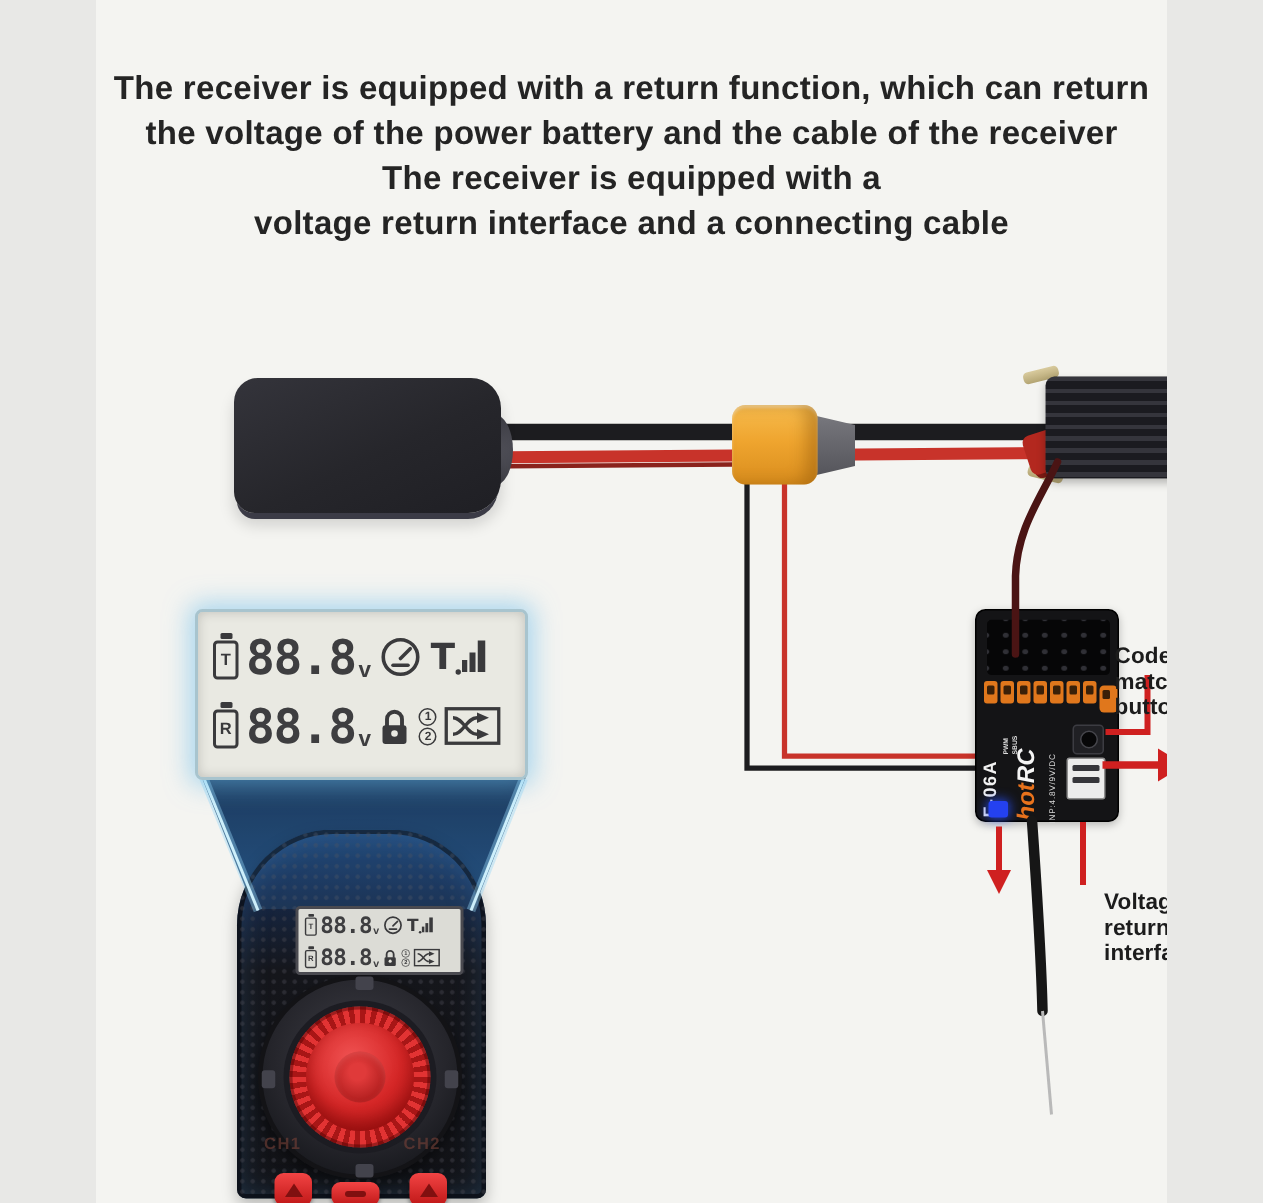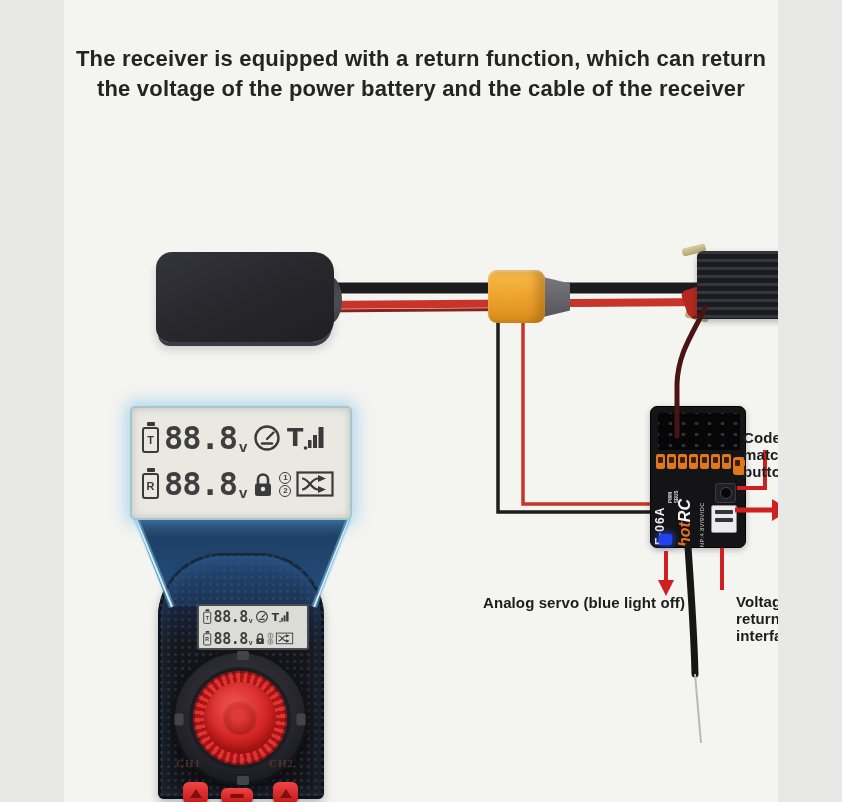--- a/index.html
+++ b/index.html
@@ -102,21 +102,21 @@
   .wheel-ring{ position:absolute; left:18px; top:18px; width:94px; height:94px; border-radius:50%;
     background:repeating-conic-gradient(#a81616 0deg 5deg, #e23333 5deg 10deg);
     box-shadow:inset 0 0 0 2px rgba(60,0,0,.4), 0 0 0 4px #1c1c22; }
   .wheel-inner{ position:absolute; left:11px; top:11px; width:72px; height:72px; border-radius:50%;
     background:radial-gradient(circle at 42% 33%, #f05252 0%, #d62727 52%, #ad1515 100%);
     box-shadow:inset 0 -6px 12px rgba(110,0,0,.55); }
   .wheel-center{ position:absolute; left:19px; top:19px; width:34px; height:34px; border-radius:50%;
     background:radial-gradient(circle at 45% 40%, #e03a3a 20%, #9c1212 95%);
     box-shadow:inset 0 2px 4px rgba(255,120,120,.4); }
 
-  .ch-lbl{ position:absolute; z-index:5; font-size:11px; font-weight:700; color:rgba(130,70,58,.55); letter-spacing:1px;font-family:Liberation Serif, serif; }
+  .ch-lbl{ position:absolute; z-index:5; font-size:11px; font-weight:700; color:rgba(130,70,58,.55); letter-spacing:1px; }
   .tx-btn{ position:absolute; z-index:5; background:linear-gradient(#f24444,#bf1717); border-radius:6px;
     display:flex; align-items:center; justify-content:center; box-shadow:0 2px 3px rgba(0,0,0,.4); }
   .tx-btn .tri{ width:0; height:0; border-left:6px solid transparent; border-right:6px solid transparent;
     border-bottom:9px solid #801010; }
   .tx-btn .bar{ width:14px; height:4px; background:#801010; border-radius:2px; }
 
   
   .big-lcd{ position:absolute; left:66px; top:406px; width:222px; height:114px; z-index:6;
     background:#e9e9e2; border:2px solid #a8c4ce; border-radius:5px;
     box-shadow:0 0 16px 4px rgba(110,190,235,.55), inset 0 0 8px rgba(0,0,0,.18); }
@@ -139,20 +139,22 @@
   .lcd-icon{ flex:none; }
 </style>
 </head>
 <body>
 
 <div id="canvas">
 
   <div class="title">
     <div>The receiver is equipped with a return function, which can return</div>
     <div>the voltage of the power battery and the cable of the receiver</div>
+    <div>The receiver is equipped with a</div>
+    <div>voltage return interface and a connecting cable</div>
   </div>
 
   <svg id="wires" class="layer" width="842" height="802">
     <path d="M256,288 H642" stroke="#1c1c1f" stroke-width="11" stroke-linecap="round" fill="none"></path>
     <path d="M251,305 L646,302" stroke="#c8332a" stroke-width="8" stroke-linecap="round" fill="none"></path>
     <path d="M251,311 L500,309" stroke="#8a221c" stroke-width="3" stroke-linecap="round" fill="none"></path>
     <path d="M434,291 V512 H588" stroke="#1c1c1f" stroke-width="3.5" fill="none"></path>
     <path d="M459,304 V504 H588" stroke="#c8332a" stroke-width="3.5" fill="none"></path>
   </svg>
 
@@ -359,17 +361,16 @@
     <line x1="764" y1="501" x2="796" y2="501" stroke="#cf2020" stroke-width="3.5"></line>
     <polygon points="756,501 767,496 767,506" fill="#cf2020"></polygon>
     <line x1="764" y1="523" x2="796" y2="523" stroke="#cf2020" stroke-width="3.5"></line>
     <polygon points="756,523 767,518 767,528" fill="#cf2020"></polygon>
   </svg>
 
   <div class="lbl" style="left:679px; top:429px;">Code matching button</div>
   <div class="lbl lbl-red" style="left:796px; top:489px;">(+)</div>
   <div class="lbl lbl-red" style="left:796px; top:512px;">(-)</div>
   <div class="lbl lbl-servo">
-    <div>Analog servo (blue light off)</div>
   </div>
   <div class="lbl" style="left:672px; top:593px;">Voltage return interface</div>
 
 </div>
 
 </body></html>

